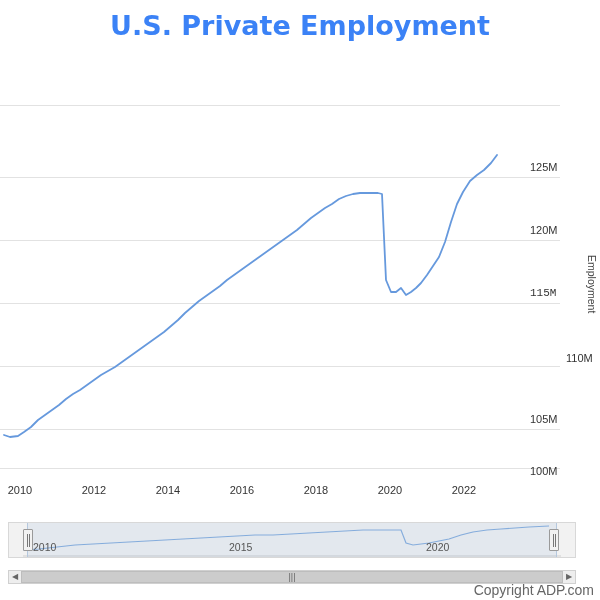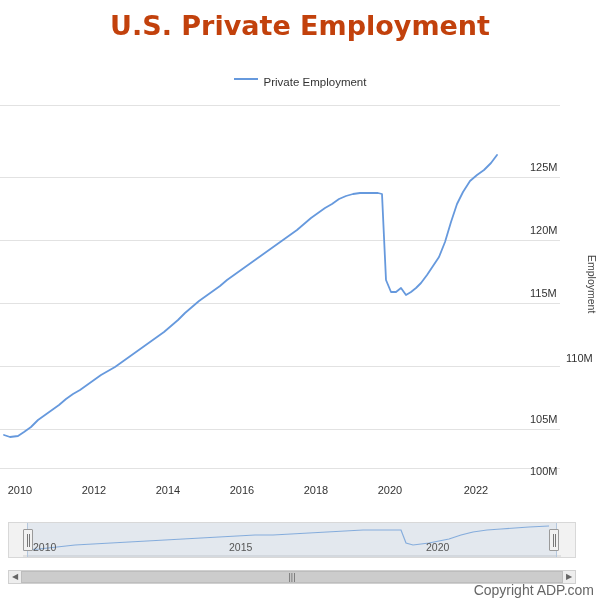--- a/index.html
+++ b/index.html
@@ -21,21 +21,21 @@
     height: 600px;
   }
   .title {
     position: absolute;
     left: 0;
     top: 10px;
     width: 600px;
     text-align: center;
     font-size: 27px;
     font-weight: bold;
-    color: #c2410c;
+    color: #3b82f6;
     font-family: "DejaVu Sans", sans-serif;
     letter-spacing: 0px;
   }
   .legend {
     position: absolute;
     left: 0;
     top: 75px;
     width: 600px;
     text-align: center;
     font-size: 11.5px;
@@ -184,23 +184,20 @@
     color: #666666;
   }
 </style>
 </head>
 <body>
 
 <div id="chart-root">
 
   <div class="title">U.S. Private Employment</div>
 
-  <div class="legend">
-    <span class="swatch"></span><span class="label">Private Employment</span>
-  </div>
 
   <div class="plot-area">
     <svg class="plot-svg" width="600" height="375" viewBox="0 0 600 375">
 
       <g stroke="#e2e2e2" stroke-width="1">
         <line x1="0" y1="5.5" x2="560" y2="5.5"></line>
         <line x1="0" y1="77.5" x2="560" y2="77.5"></line>
         <line x1="0" y1="140.5" x2="560" y2="140.5"></line>
         <line x1="0" y1="203.5" x2="560" y2="203.5"></line>
         <line x1="0" y1="266.5" x2="560" y2="266.5"></line>
@@ -218,36 +215,36 @@
                 269,150 276,145 283,140 290,135 297,130
                 304,124 311,118 318,113 325,108 332,104
                 339,99 346,96 353,94 360,93 367,93
                 374,93 378,93 382,94 386,180 391,192 396,192 401,188 406,195 411,192 416,188
                 421,183 427,175 433,166 439,157 445,142 451,122 457,104
                 463,92 470,81 477,75 484,70 491,63 497,55"></polyline>
     </svg>
 
     <div class="ytick" style="left:530px; top:61px;">125M</div>
     <div class="ytick" style="left:530px; top:124px;">120M</div>
-    <div class="ytick" style="left:530px; top:187px;">115M</div>
+    <div class="ytick" style="left:530px; top:187px;font-family:Liberation Mono, monospace;">115M</div>
     <div class="ytick" style="left:530px; top:252px;margin-left:36px;">110M</div>
     <div class="ytick" style="left:530px; top:313px;">105M</div>
     <div class="ytick" style="left:530px; top:365px;text-align:right;">100M</div>
   </div>
 
   <div class="ylabel">Employment</div>
 
   <div class="xaxis-band">
     <div class="xtick" style="left:0px; top:14px;">2010</div>
     <div class="xtick" style="left:74px; top:14px;">2012</div>
     <div class="xtick" style="left:148px; top:14px;">2014</div>
     <div class="xtick" style="left:222px; top:14px;">2016</div>
     <div class="xtick" style="left:296px; top:14px;">2018</div>
     <div class="xtick" style="left:370px; top:14px;">2020</div>
-    <div class="xtick" style="left:444px; top:14px;margin-left:12px;">2022</div>
+    <div class="xtick" style="left:444px; top:14px;">2022</div>
   </div>
 
   <div class="navigator">
     <svg class="nav-svg" width="566" height="34" viewBox="0 0 566 34">
       <polyline fill="none" stroke="#8ab0de" stroke-width="1.2" points="14,27 30,26 48,24 66,22 84,21 102,20 120,19 138,18 156,17 174,16
                 192,15 210,14 228,13 246,12 264,12 282,11 300,10 318,9 336,8 354,7
                 372,7 386,7 392,7 397,20 404,22 412,21 420,20 430,18 440,16 452,12
                 464,9 478,7 492,6 506,5 520,4 540,3"></polyline>
       <line x1="14" y1="33" x2="552" y2="33" stroke="#cfcfcf" stroke-width="1"></line>
     </svg>

